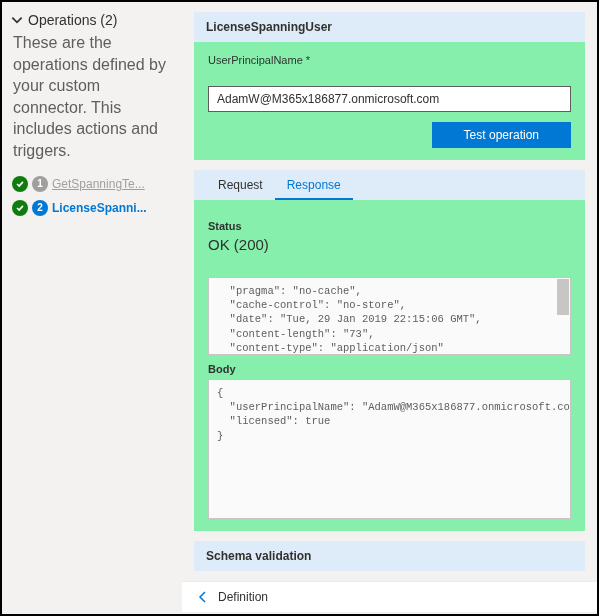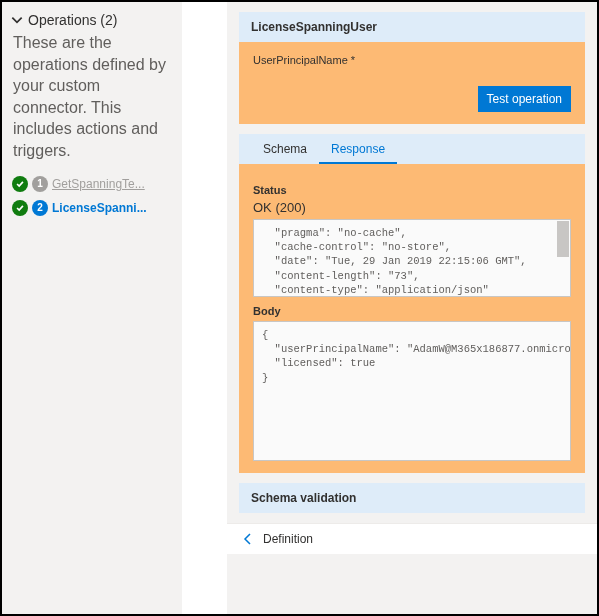--- a/index.html
+++ b/index.html
@@ -8,21 +8,21 @@
     font-family: "Segoe UI", -apple-system, BlinkMacSystemFont, sans-serif;
     font-size: 12px;
     color: #323130;
     background: #fff;
     width: 599px;
     height: 616px;
     overflow: hidden;
     position: relative;
     border: 2px solid #000;
   }
-  .container { display: flex; height: 100%; gap: 45px; }
+  .container { display: flex; height: 100%; }
   .sidebar {
     width: 180px;
     background: #f3f2f1;
     padding: 10px 8px;
     flex-shrink: 0;
   }
   .ops-header {
     display: flex;
     align-items: center;
     font-size: 14px;
@@ -73,21 +73,21 @@
   .main {
     flex: 1;
     background: #f3f2f1;
     padding: 10px 12px 0 12px;
     overflow-y: auto;
     display: flex;
     flex-direction: column;
     gap: 10px;
   }
   .panel {
-    background: #fdba74;
+    background: #86efac;
   }
   .panel-header {
     background: #deecf9;
     padding: 8px 12px;
     font-size: 12px;
     font-weight: 600;
     color: #323130;
   }
   .panel-body { padding: 12px 14px; }
   .field-label { font-size: 11px; color: #323130; margin-bottom: 20px; }
@@ -97,21 +97,21 @@
     padding: 5px 8px;
     font-size: 12px;
     font-family: inherit;
     color: #323130;
   }
   .btn-row { text-align: right; margin-top: 10px; }
   .btn-primary {
     background: #0078d4;
     color: #fff;
     border: none;
-    padding: 6px 9px;
+    padding: 6px 32px;
     font-size: 12px;
     cursor: pointer;
     font-family: inherit;
   }
   .tabs {
     background: #deecf9;
     display: flex;
     padding: 0 12px;
   }
   .tab {
@@ -119,21 +119,21 @@
     font-size: 12px;
     cursor: pointer;
     color: #323130;
     border-bottom: 2px solid transparent;
   }
   .tab.active {
     color: #0078d4;
     border-bottom: 2px solid #0078d4;
   }
   .section-label { font-size: 11px; font-weight: 700; margin: 8px 0 4px 0; }
-  .status-val { font-size: 13px; color: #323130; margin-bottom: 4px; }
+  .status-val { font-size: 15px; color: #323130; margin-bottom: 24px; }
   .code-box {
     border: 1px solid #c8c6c4;
     background: #fafafa;
     font-family: Consolas, "Courier New", monospace;
     font-size: 10.5px;
     color: #605e5c;
     padding: 6px 8px;
     white-space: pre;
     overflow: auto;
     line-height: 1.35;
@@ -195,29 +195,30 @@
       <span class="op-label active">LicenseSpanni...</span>
     </div>
   </aside>
 
   <main class="main">
 
     <section class="panel">
       <div class="panel-header">LicenseSpanningUser</div>
       <div class="panel-body">
         <div class="field-label">UserPrincipalName *</div>
+        <input class="text-input" type="text" value="AdamW@M365x186877.onmicrosoft.com" style="">
         <div class="btn-row">
           <button class="btn-primary">Test operation</button>
         </div>
       </div>
     </section>
 
     <section class="panel">
       <div class="tabs">
-        <div class="tab">Schema</div>
+        <div class="tab">Request</div>
         <div class="tab active">Response</div>
       </div>
       <div class="panel-body">
         <div class="section-label">Status</div>
         <div class="status-val">OK (200)</div>
 
         <div class="code-box headers-box"><span>  "pragma": "no-cache",
   "cache-control": "no-store",
   "date": "Tue, 29 Jan 2019 22:15:06 GMT",
   "content-length": "73",

